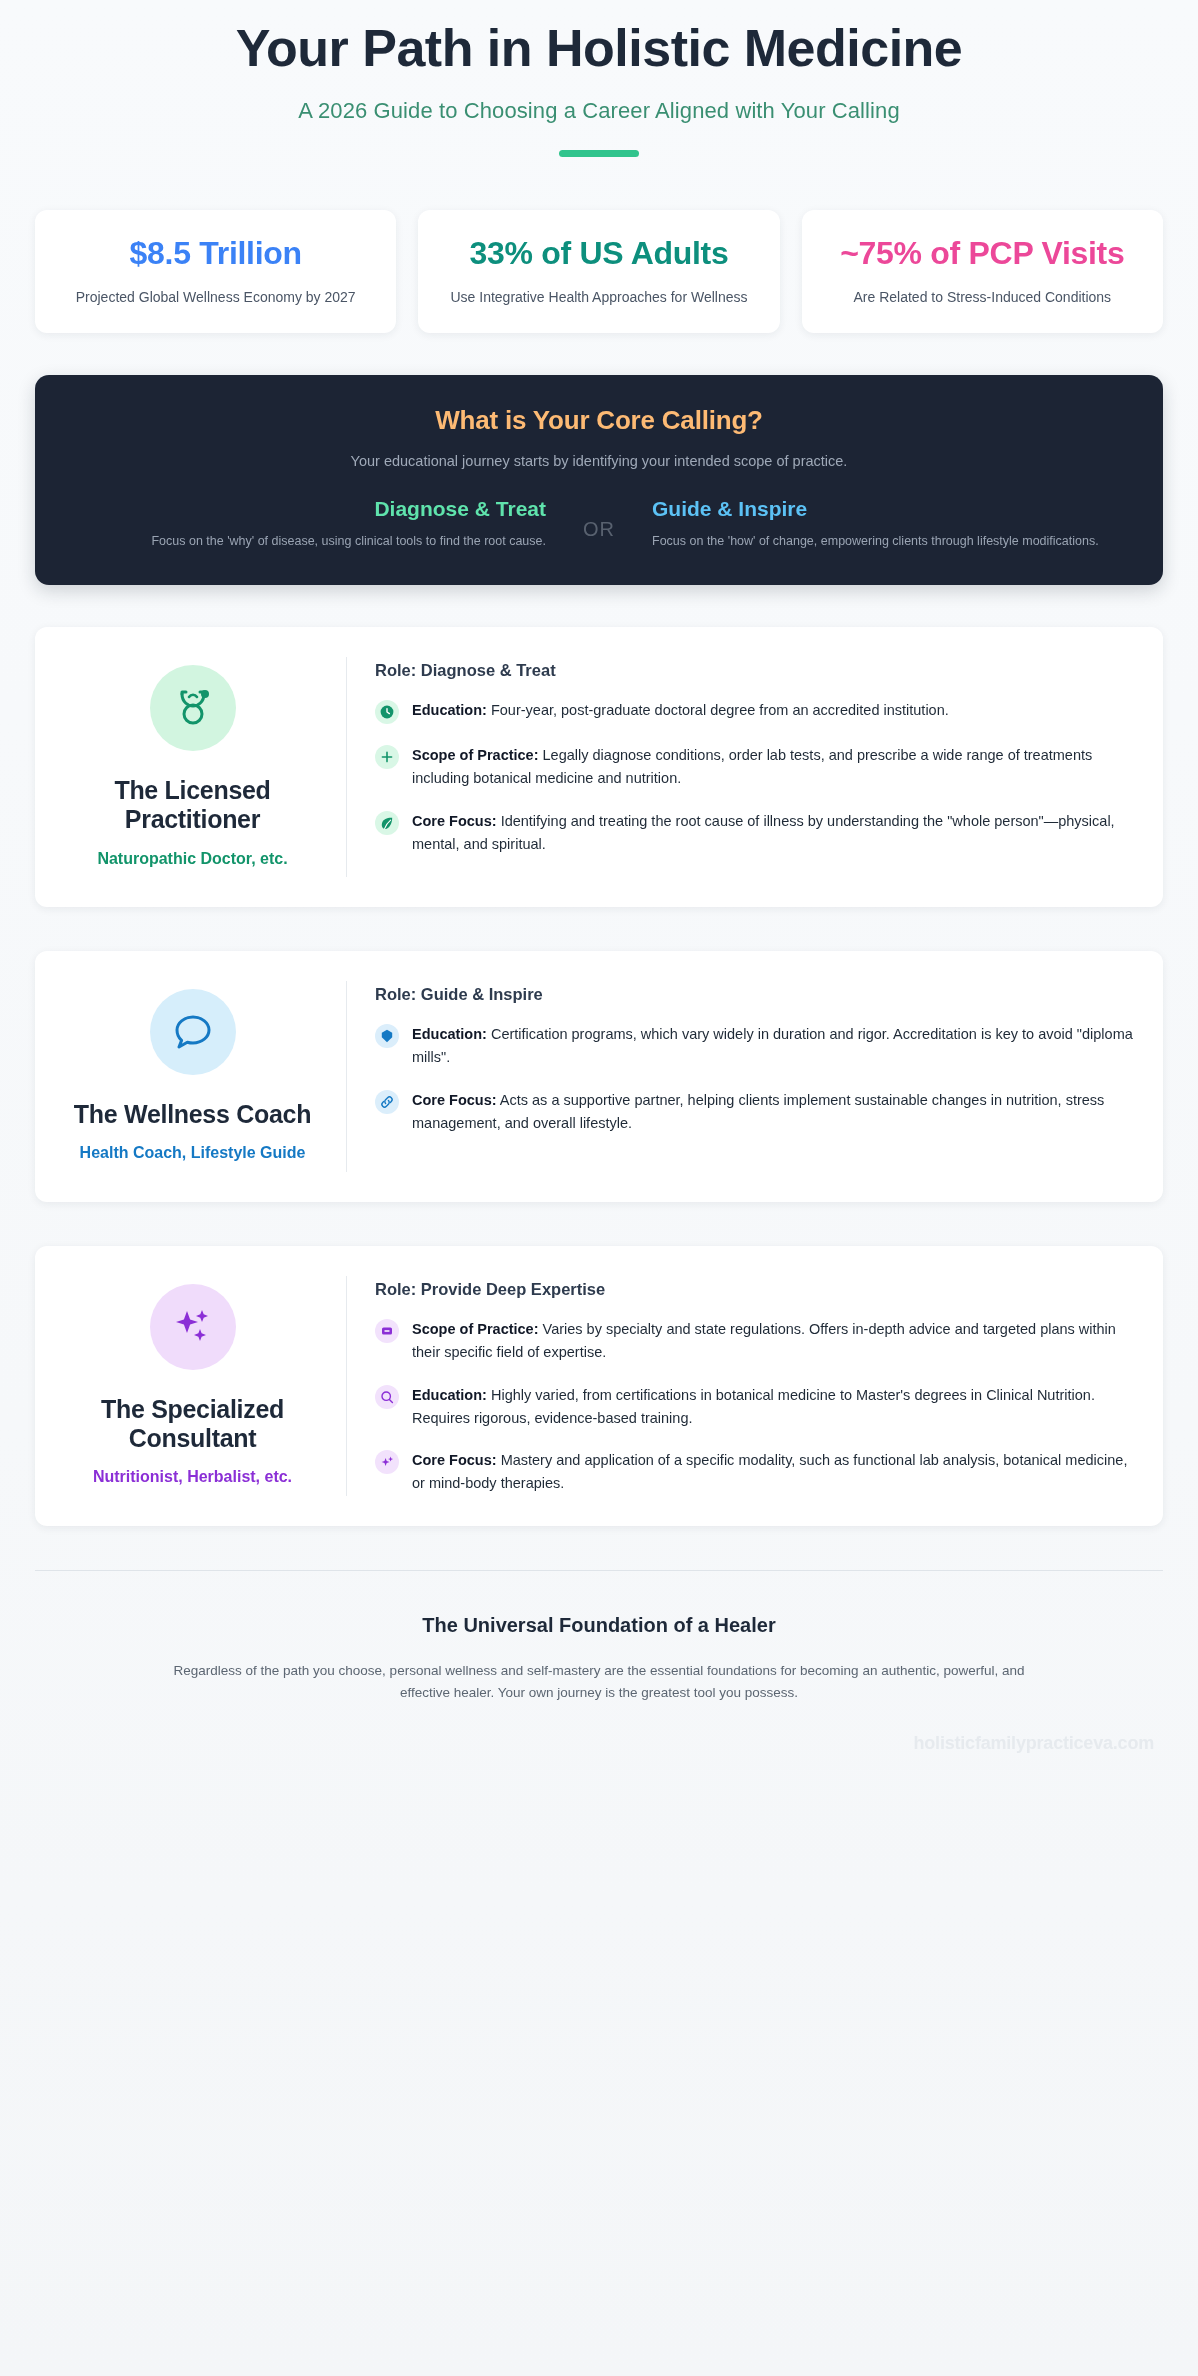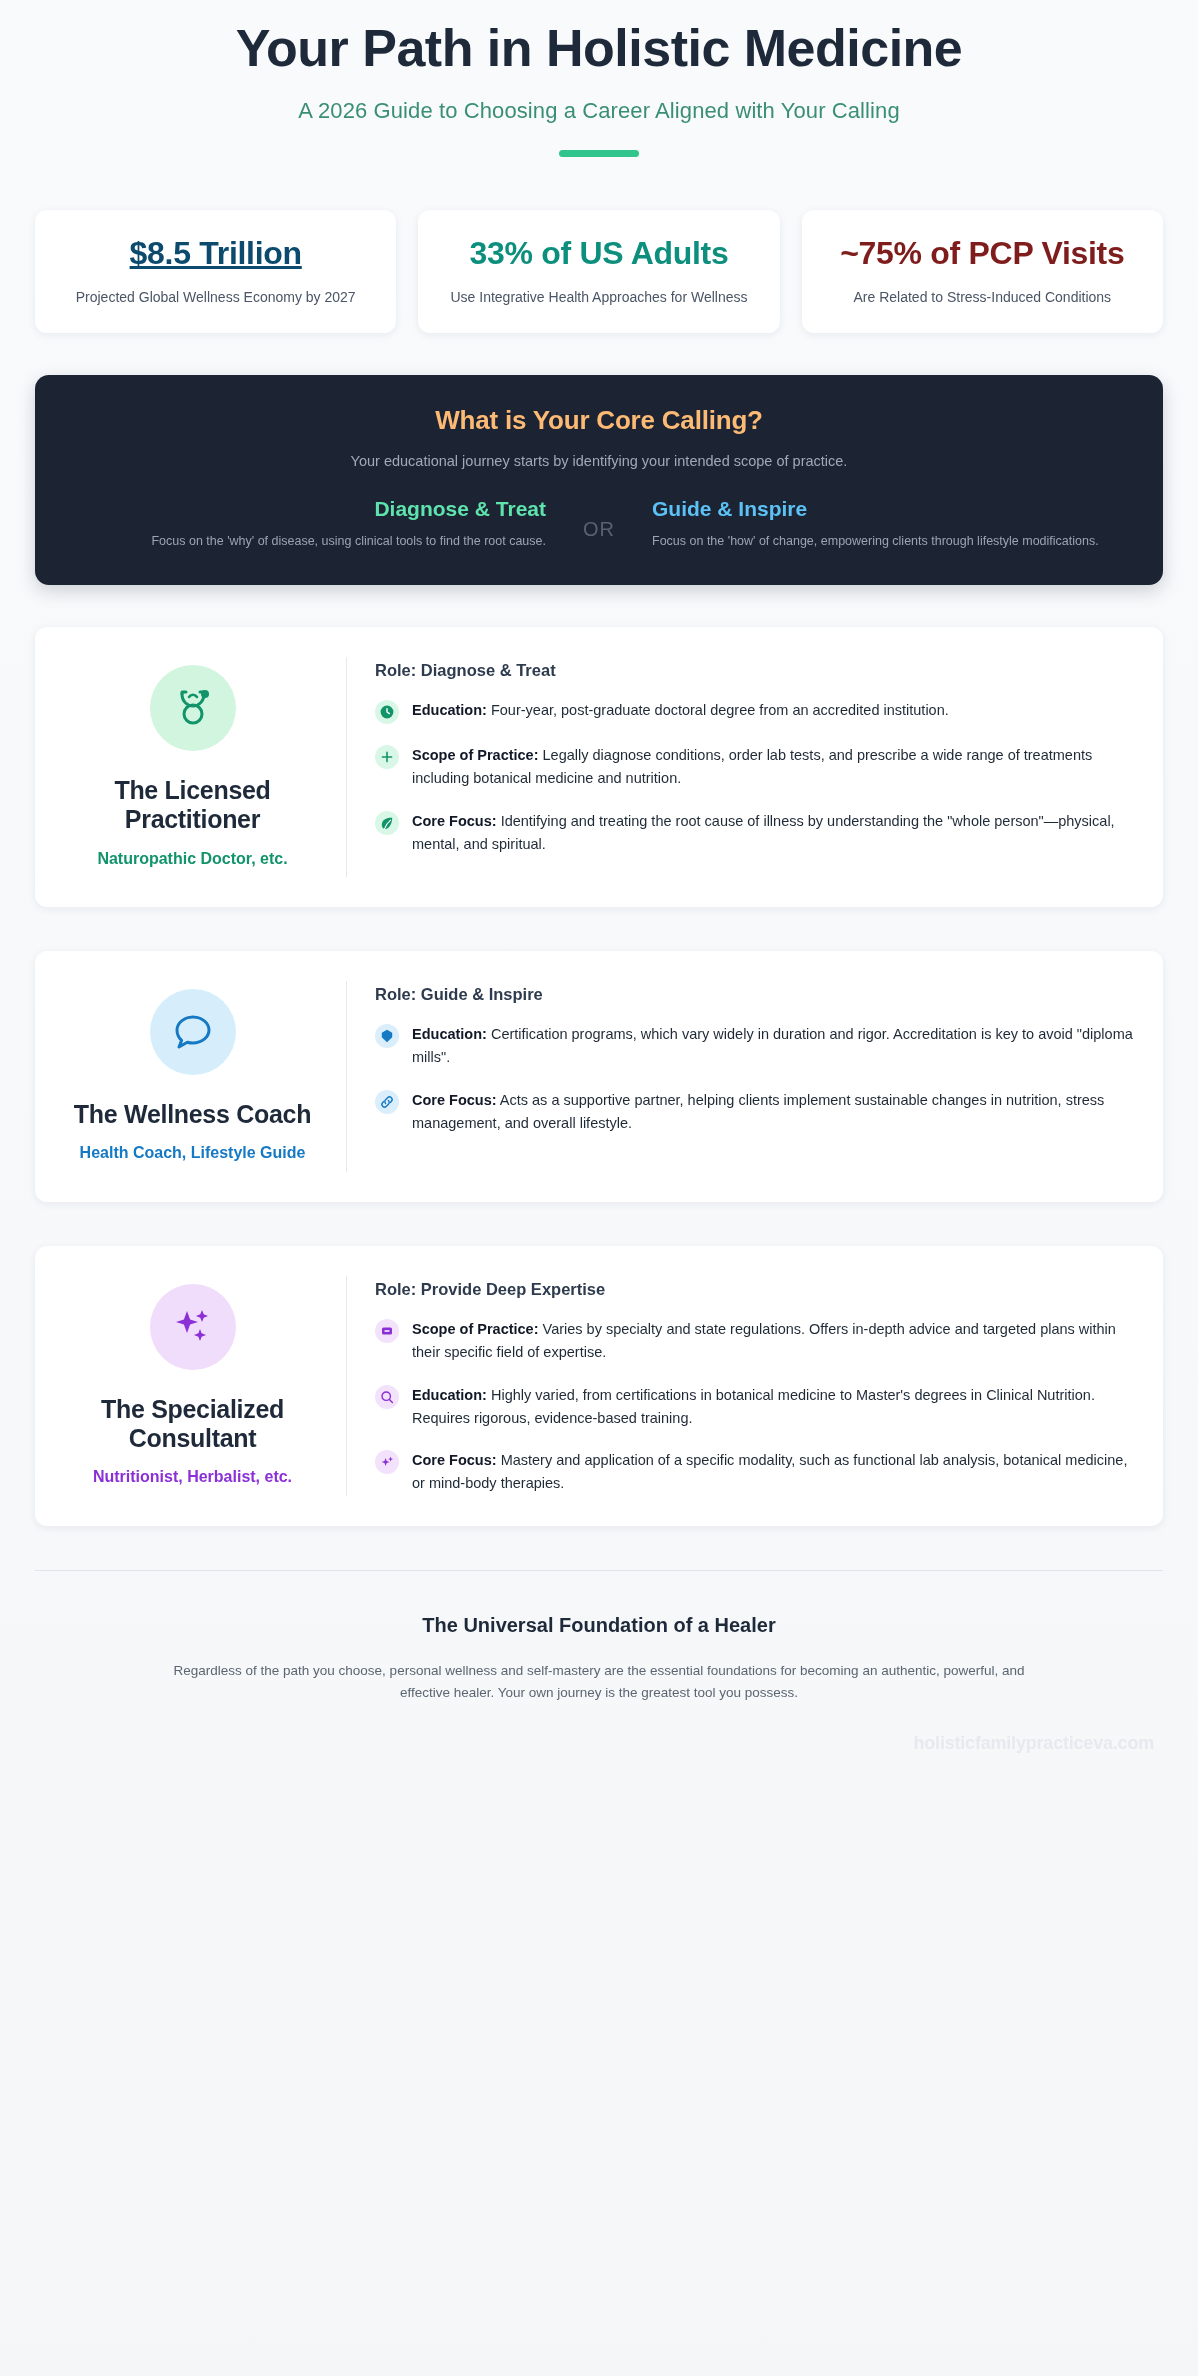--- a/index.html
+++ b/index.html
@@ -224,29 +224,29 @@
 <div class="page">
 
   <div class="header">
     <h1>Your Path in Holistic Medicine</h1>
     <div class="subtitle">A 2026 Guide to Choosing a Career Aligned with Your Calling</div>
     <div class="accent-rule"></div>
   </div>
 
   <div class="stats">
     <div class="stat-card">
-      <div class="stat-value" style="color: #0c4a6e; text-decoration: underline;">$8.5 Trillion</div>
+      <div class="stat-value" style="color: #3b82f6;">$8.5 Trillion</div>
       <div class="stat-label">Projected Global Wellness Economy by 2027</div>
     </div>
     <div class="stat-card">
       <div class="stat-value" style="color: rgb(13, 143, 125);">33% of US Adults</div>
       <div class="stat-label">Use Integrative Health Approaches for Wellness</div>
     </div>
     <div class="stat-card">
-      <div class="stat-value" style="color: #7f1d1d;">~75% of PCP Visits</div>
+      <div class="stat-value" style="color: #ec4899;">~75% of PCP Visits</div>
       <div class="stat-label">Are Related to Stress-Induced Conditions</div>
     </div>
   </div>
 
   <div class="calling-wrap">
     <div class="calling">
       <h2>What is Your Core Calling?</h2>
       <div class="lead">Your educational journey starts by identifying your intended scope of practice.</div>
       <div class="split">
         <div class="split-col left">

